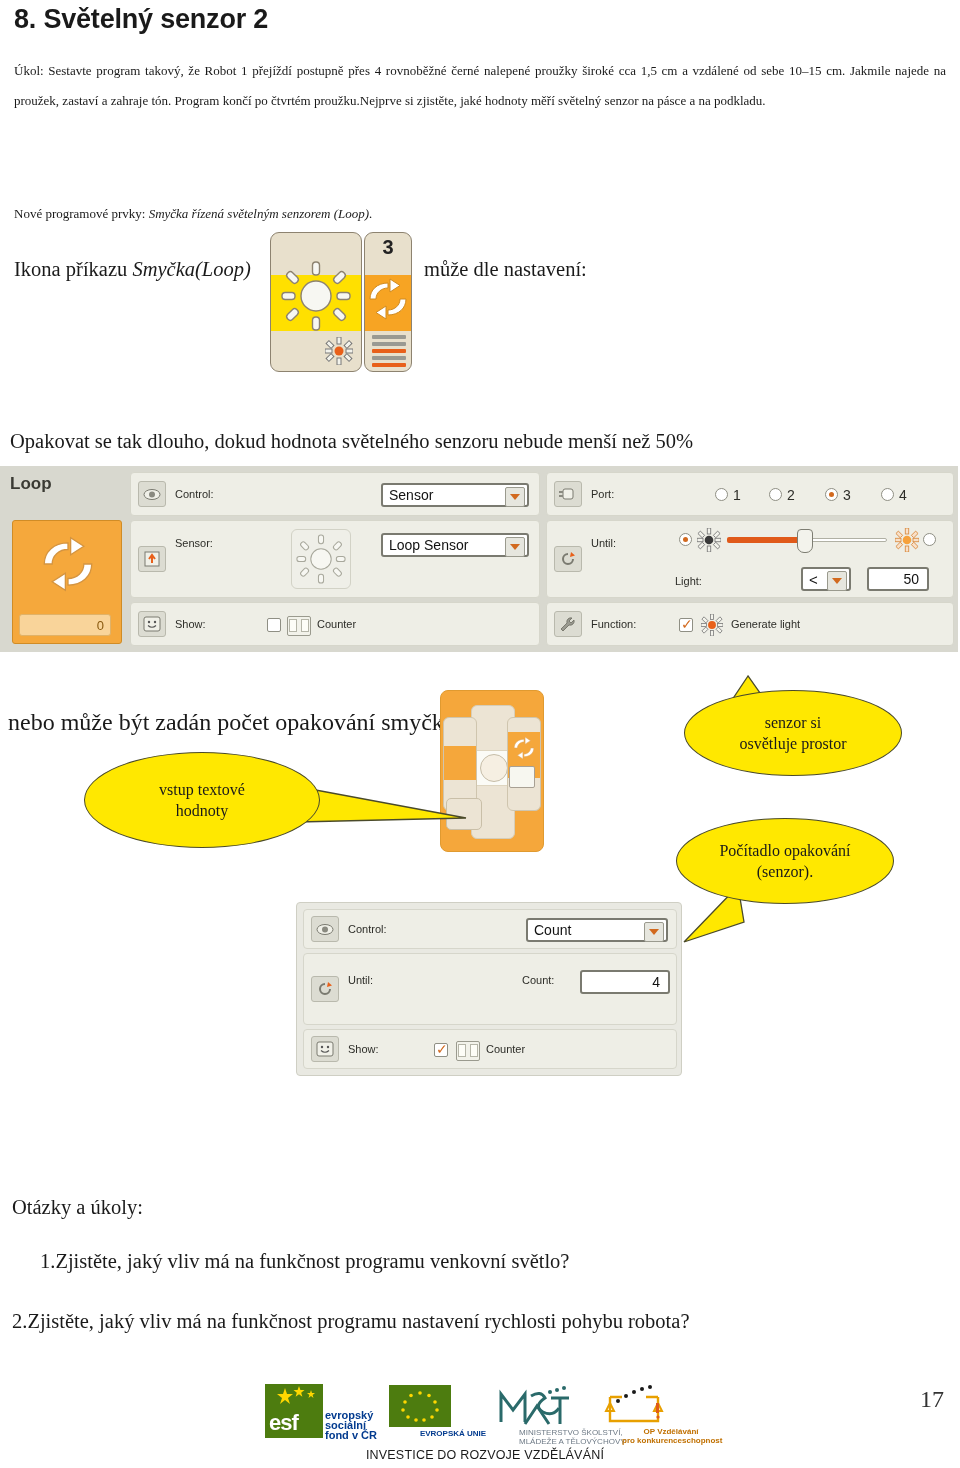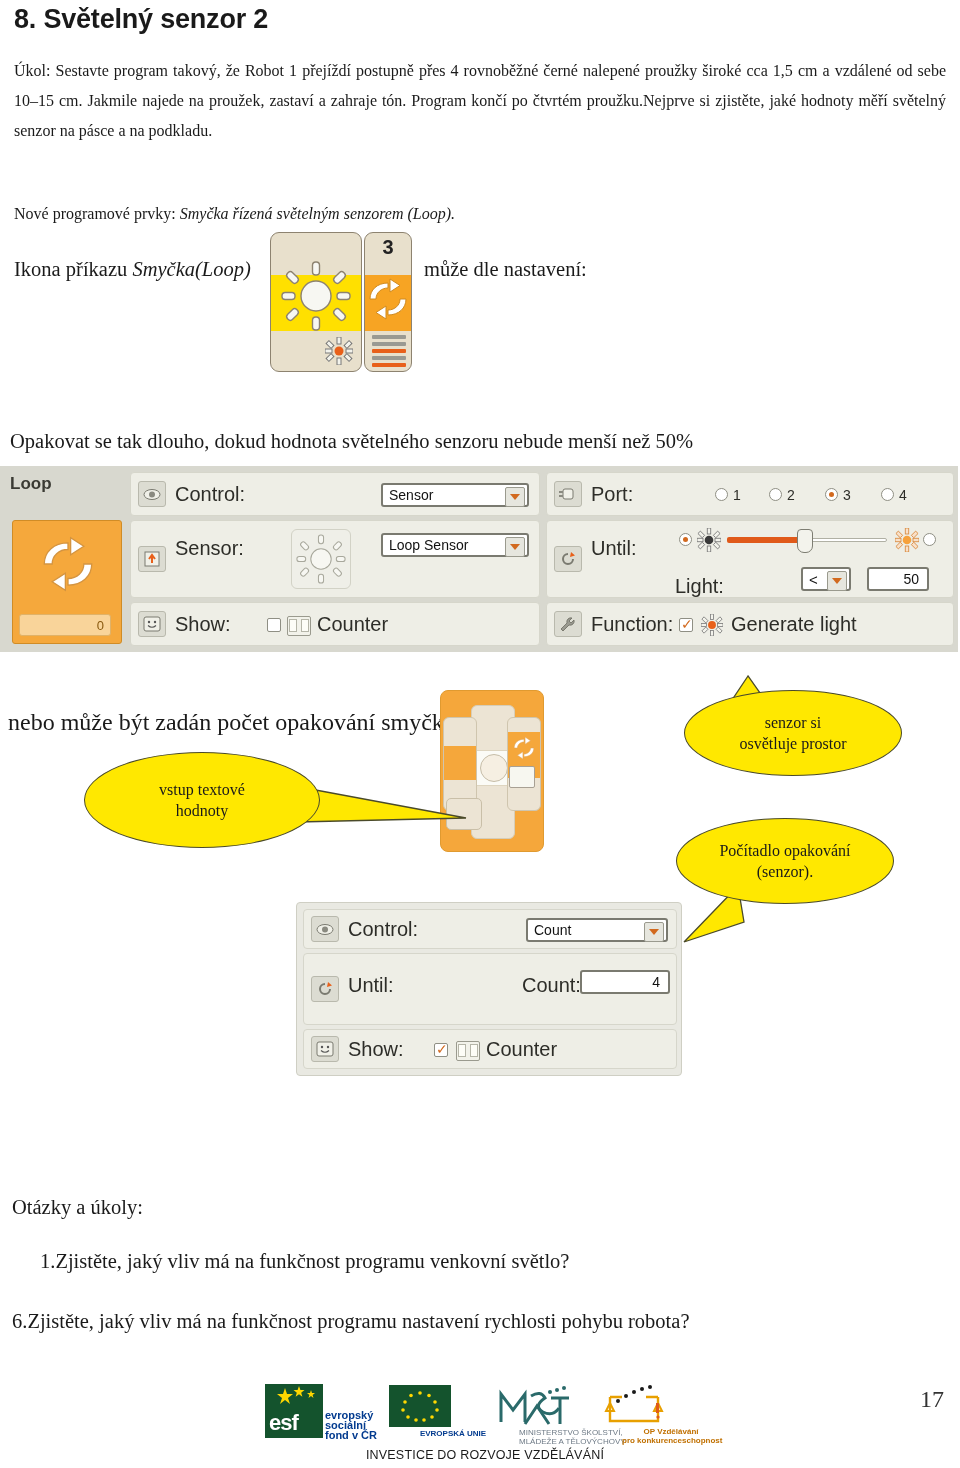--- a/index.html
+++ b/index.html
@@ -26,21 +26,21 @@
     font-size: 27px;
     letter-spacing: -0.2px;
     color: #1a1a1a;
     white-space: nowrap;
   }
 
   
   .para {
     position: absolute;
     font-family: "Liberation Serif", serif;
-    font-size: 16px;
+    font-size: 13px;
     line-height: 30px;
     color: #1a1a1a;
     text-align: justify;
   }
   #intro-paragraph {
     left: 14px;
     top: 56px;
     width: 932px;
   }
   #new-elements-line {
@@ -243,21 +243,21 @@
     display: flex;
     align-items: center;
     justify-content: center;
   }
   .cfg-label {
     position: absolute;
     left: 44px;
     top: 50%;
     transform: translateY(-50%);
     font-family: "Liberation Sans", sans-serif;
-    font-size: 20px;
+    font-size: 11px;
     color: #2d2d28;
     white-space: nowrap;
   }
   .cfg-label.top {
     top: 16px;
     transform: none;
   }
 
   .dropdown {
     position: absolute;
@@ -493,21 +493,21 @@
   }
   .logo {
     position: absolute;
   }
   #logo-esf { left: 0; top: 0; }
   #logo-eu { left: 124px; top: 1px; }
   #logo-msmt { left: 230px; top: 0px; }
   #logo-op { left: 337px; top: 1px; }
 
   .flag-box {
-    background: #14532d;
+    background: #4d7c0f;
     position: relative;
   }
   .esf-text {
     position: absolute;
     left: 62px; top: 14px;
     font-family: "Liberation Sans", sans-serif;
     font-size: 11px;
     font-weight: bold;
     line-height: 10px;
     color: #033b8f;
@@ -888,21 +888,21 @@
     </span>
     <span class="cfg-label">Show:</span>
     <span class="checkbox checked" style="left:130px; top:13px;"></span>
     <span class="counter-icon" style="left:152px; top:11px;"></span>
     <span class="cfg-label" style="left:182px;">Counter</span>
   </div>
 </div>
 
 <div id="questions-heading">Otázky a úkoly:</div>
 <div id="question-1">1.Zjistěte, jaký vliv má na funkčnost programu venkovní světlo?</div>
-<div id="question-2">6.Zjistěte, jaký vliv má na funkčnost programu nastavení rychlosti pohybu robota?</div>
+<div id="question-2">2.Zjistěte, jaký vliv má na funkčnost programu nastavení rychlosti pohybu robota?</div>
 
 <div id="page-number">17</div>
 
 <div id="footer-logos">
 
   <div class="logo" id="logo-esf">
     <div class="flag-box" style="width:58px; height:54px;">
       <svg width="58" height="54" viewBox="0 0 58 54">
         <polygon points="20,4 22,10 28,10 23,14 25,20 20,16 15,20 17,14 12,10 18,10" fill="#ffd700"></polygon>
         <polygon points="34,2 35.4,6 39.5,6 36.2,8.7 37.4,12.7 34,10.2 30.6,12.7 31.8,8.7 28.5,6 32.6,6" fill="#ffd700"></polygon>

